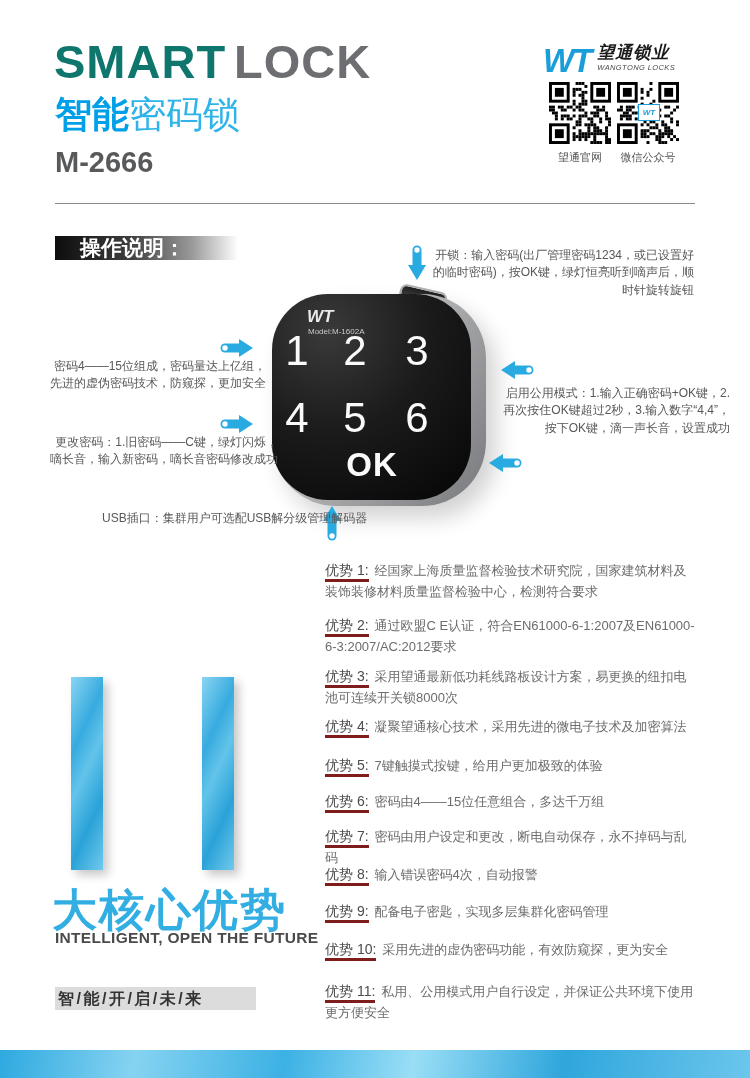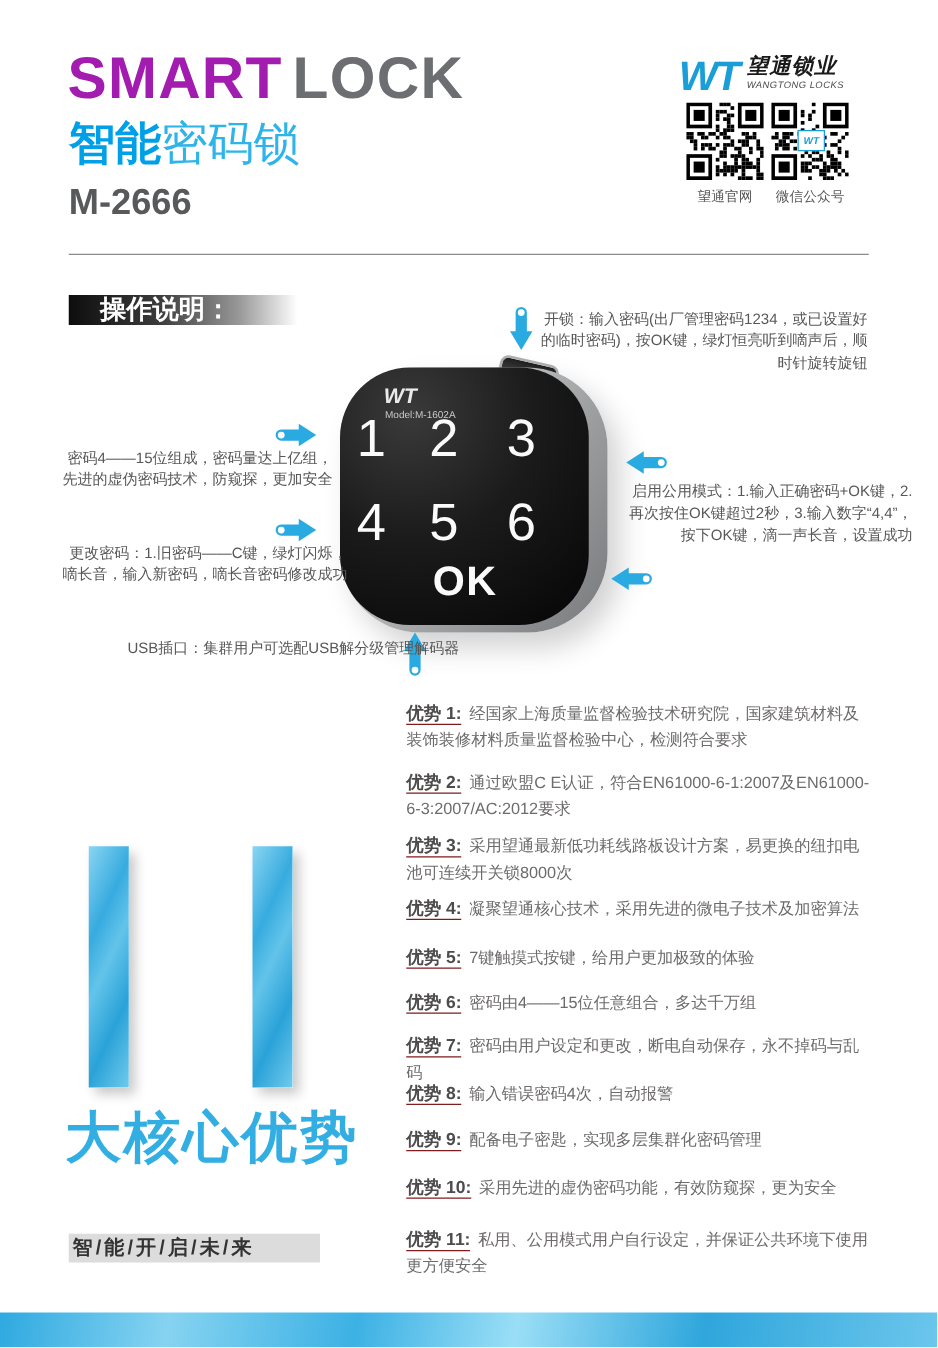--- a/index.html
+++ b/index.html
@@ -2,21 +2,21 @@
 <html><head>
 <meta charset="utf-8">
 <style>
   html,body{margin:0;padding:0;background:#fff;}
   .page{position:relative;width:750px;height:1078px;background:#fff;overflow:hidden;
         font-family:"Liberation Sans","DejaVu Sans",sans-serif;color:#595757;}
   .abs{position:absolute;}
 
   
   .title{left:54px;top:38px;font-size:47px;letter-spacing:1px;line-height:1;}
-  .title .b{font-weight:bold;color:#a21caf;}
+  .title .b{font-weight:bold;color:#0f766e;}
   .title .l{font-weight:700;color:#6d6e71;margin-left:8px;}
   .subtitle{left:55px;top:96px;font-size:37px;line-height:1;}
   .subtitle .b{font-weight:bold;color:#00a0e9;}
   .subtitle .l{font-weight:400;color:#2fb4ea;}
   .model{left:55px;top:146px;font-size:29px;font-weight:bold;color:#58595b;}
 
   .brand{left:543px;top:44px;width:160px;}
   .brand .wt{font-style:italic;font-weight:900;font-size:33px;color:#1b9ed8;letter-spacing:-2px;line-height:1;}
   .brand .stack{display:inline-block;vertical-align:top;margin-left:7px;}
   .brand .cn{font-weight:bold;font-style:italic;font-size:17px;color:#1a1a1a;line-height:1.1;letter-spacing:1px;}
@@ -52,21 +52,21 @@
   .lock-face .ok{position:absolute;left:63px;top:152px;width:74px;text-align:center;color:#fafafa;
              font-size:33px;font-weight:700;letter-spacing:1px;}
 
   
   .note{font-size:12px;line-height:1.45;color:#595757;text-align:right;}
   .arrow{position:absolute;}
   .arrow svg{display:block;}
 
   
   .adv{position:absolute;left:325px;width:374px;font-size:13px;line-height:1.55;color:#6e6b6b;}
-  .adv-label{font-weight:bold;color:#4d4b4b;border-bottom:1px solid #7f1d1d;padding-bottom:1px;margin-right:6px;font-size:14px;}
+  .adv-label{font-weight:normal;color:#4d4b4b;border-bottom:3px solid #7f1d1d;padding-bottom:1px;margin-right:6px;font-size:14px;}
 
   
   .bar11{width:32px;height:193px;
          background:linear-gradient(115deg,#8ad5f2 0%,#37abdf 30%,#63c4ea 48%,#2aa2d8 72%,#70caec 100%);
          box-shadow:5px 5px 9px rgba(0,0,0,0.22);}
   .slogan-cn{left:52px;top:880px;font-size:45px;font-weight:900;color:#33aee3;letter-spacing:2px;
              transform:scaleY(0.98);text-shadow:2px 2px 0 #fff;}
   .slogan-en{left:55px;top:929px;font-size:15.5px;font-weight:800;color:#4a4a4a;letter-spacing:0.3px;}
   .slogan-slash{left:55px;top:987px;width:198px;height:23px;line-height:23px;background:#dcdcdc;
              color:#333;font-size:16px;font-weight:bold;letter-spacing:2.5px;padding-left:3px;}
@@ -431,17 +431,18 @@
       <div class="adv" style="top: 826px;"><span class="adv-label">优势 7:</span><span>密码由用户设定和更改，断电自动保存，永不掉码与乱码</span></div>
       <div class="adv" style="top: 864px;"><span class="adv-label">优势 8:</span><span>输入错误密码4次，自动报警</span></div>
       <div class="adv" style="top: 901px;"><span class="adv-label">优势 9:</span><span>配备电子密匙，实现多层集群化密码管理</span></div>
       <div class="adv" style="top: 939px;"><span class="adv-label">优势 10:</span><span>采用先进的虚伪密码功能，有效防窥探，更为安全</span></div>
       <div class="adv" style="top: 981px;"><span class="adv-label">优势 11:</span><span>私用、公用模式用户自行设定，并保证公共环境下使用更方便安全</span></div>
     </div>
 
   <div class="abs bar11" style="left:71px;top:677px;"></div>
   <div class="abs bar11" style="left:202px;top:677px;"></div>
   <div class="abs slogan-cn">大核心优势</div>
+  <div class="abs slogan-en">INTELLIGENT, OPEN THE FUTURE</div>
   <div class="abs slogan-slash">智/能/开/启/未/来</div>
 
   <div class="abs bottom-bar"></div>
 
 </div>
 
 </body></html>

